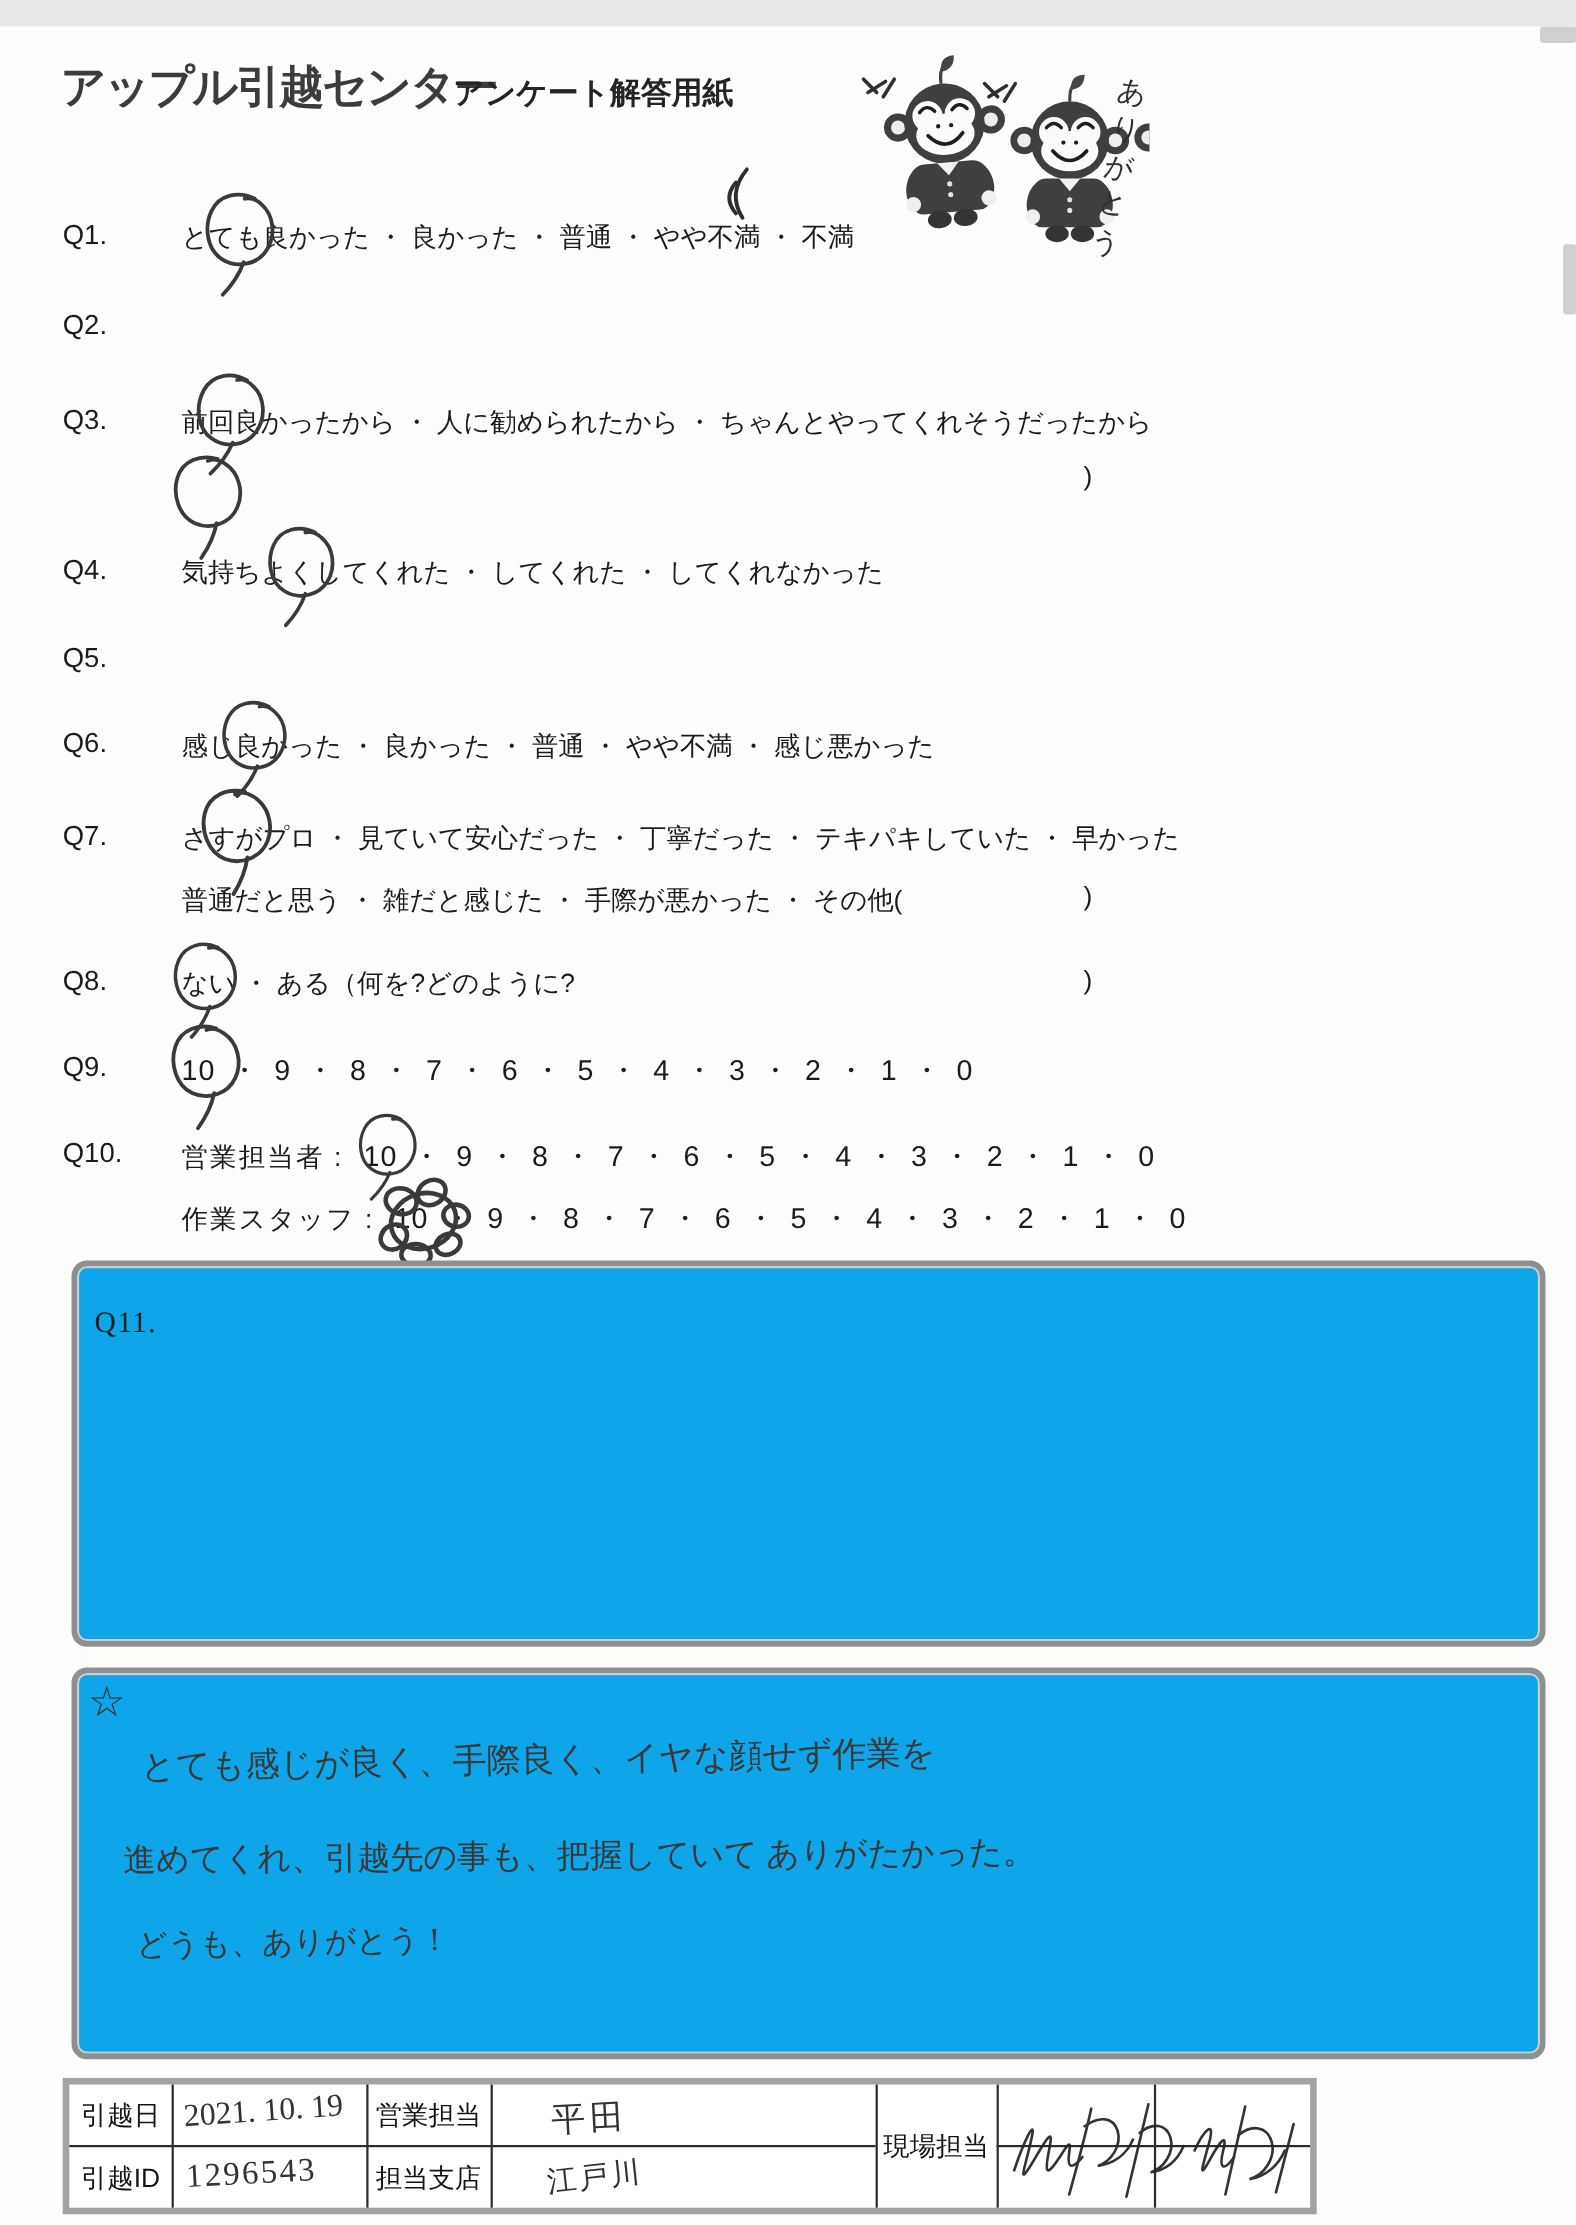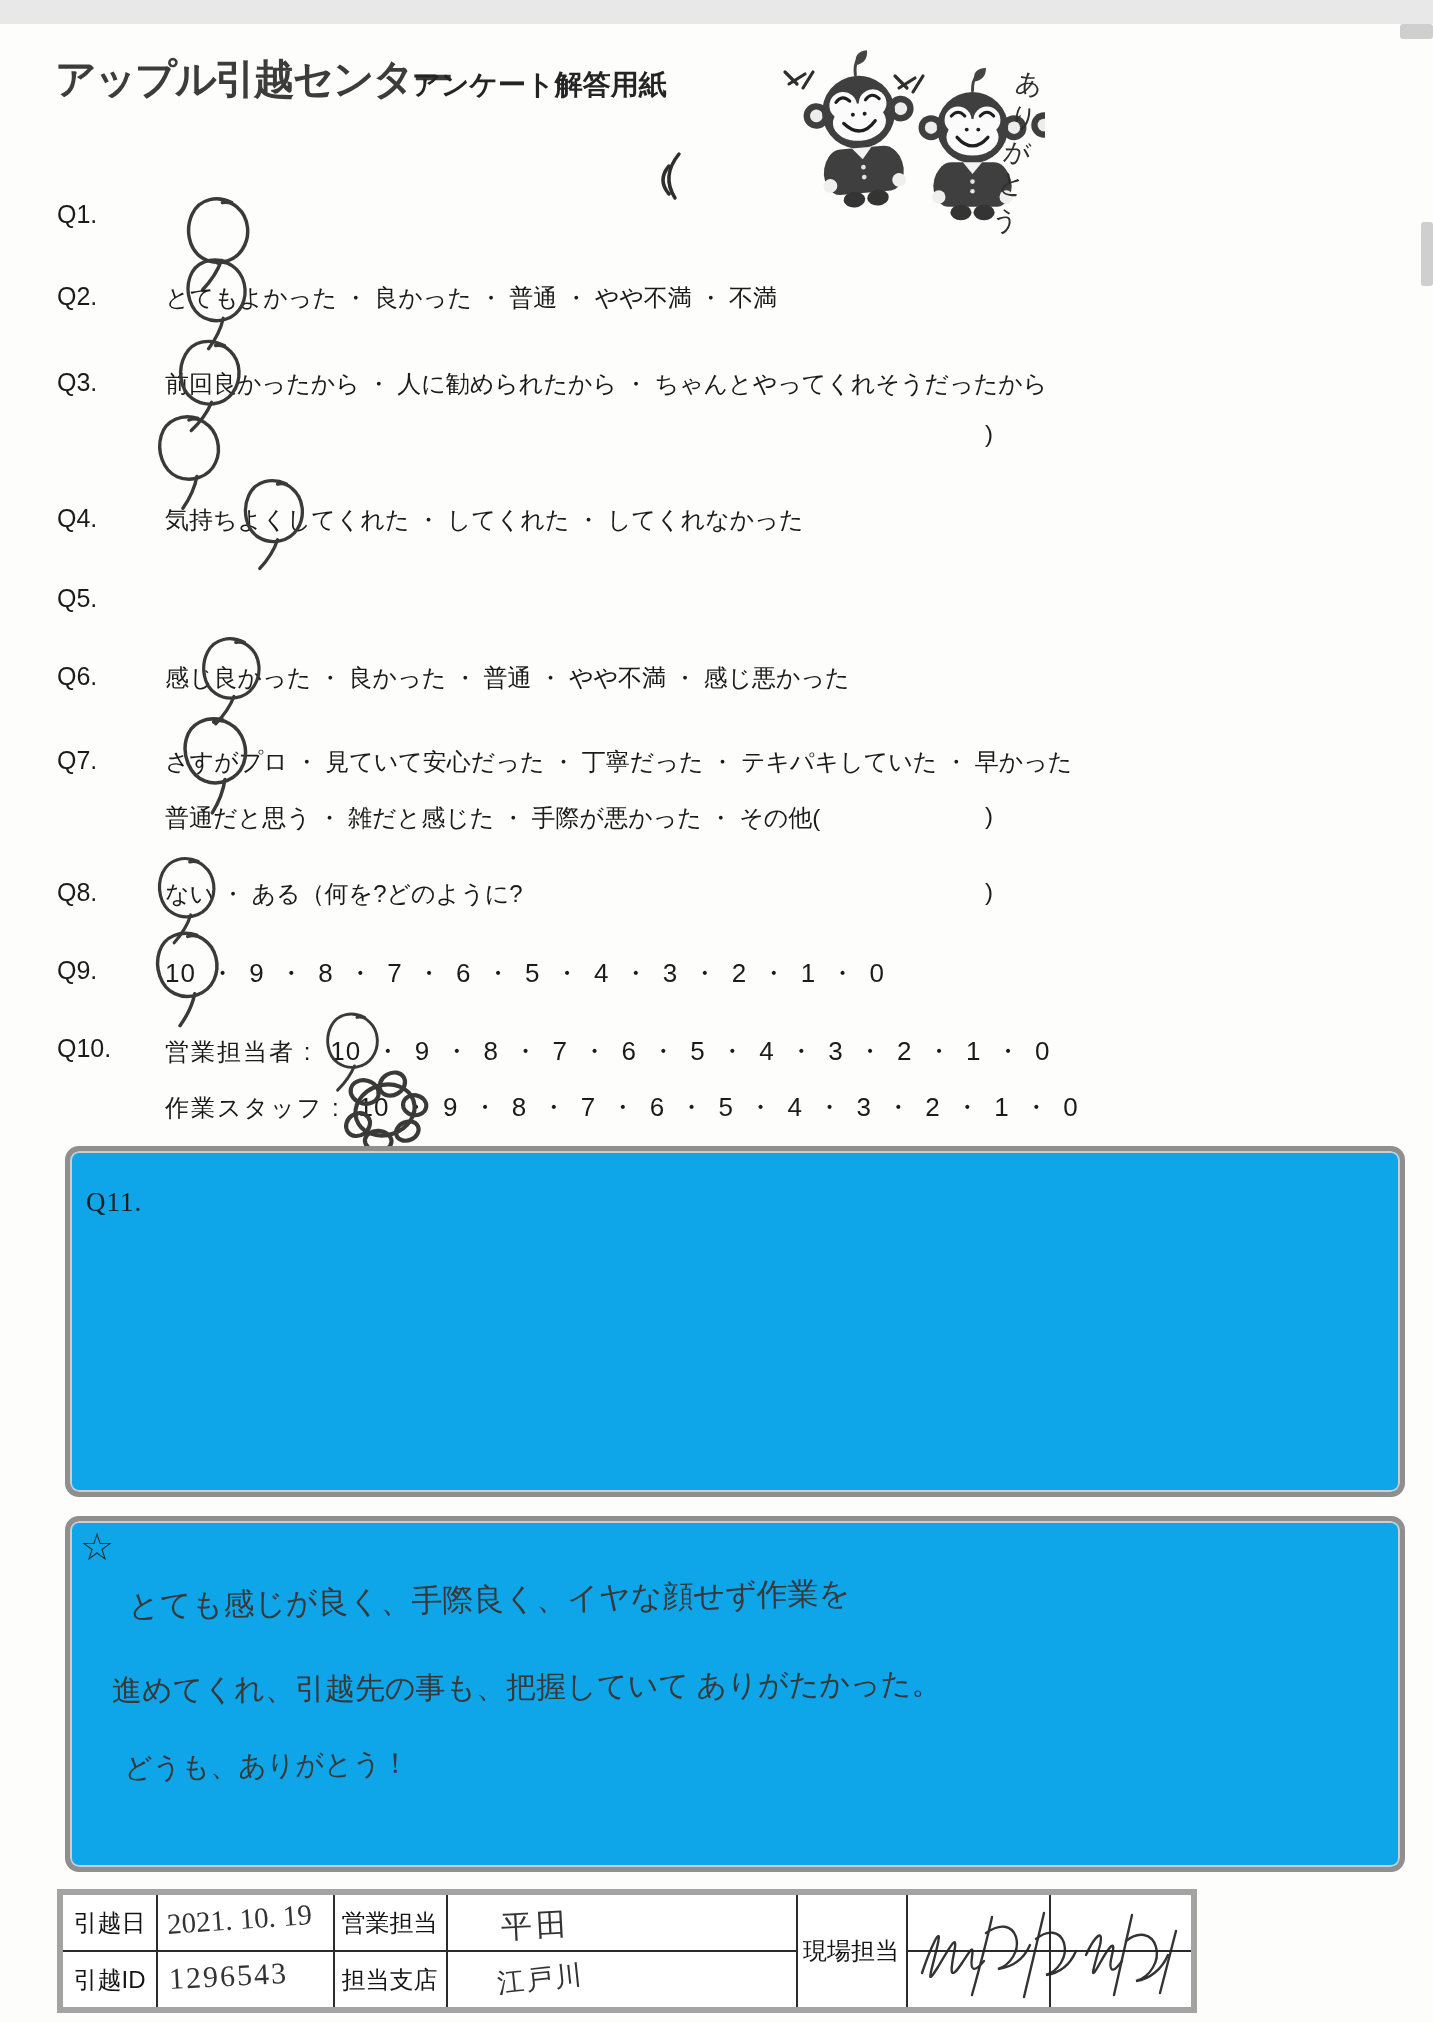--- a/index.html
+++ b/index.html
@@ -123,35 +123,28 @@
       </g>
     <g transform="translate(252,12) scale(0.92)">
         <use href="#monkey"></use>
       </g>
   </svg>
   <div class="thanks">ありがとう</div>
 
   <span class="qlabel" style="top:176px">Q1.</span>
   <span class="qtext" style="top:176px">
     <span class="opts">
+      <span>とても良かった ・ 良かった ・ 普通 ・ やや不満 ・ 不満</span>
       <svg class="hand-circle" style="left:14px;top:-28px;width:78px;height:100px;transform:rotate(4deg)">
           <use href="#hand-circle"></use>
         </svg>
     </span>
   </span>
 
   <span class="qlabel" style="top:258px">Q2.</span>
-  <span class="qtext" style="top:258px">
-    <span class="opts">
-      <span>とてもよかった ・ 良かった ・ 普通 ・ やや不満 ・ 不満</span>
-      <svg class="hand-circle" style="left:16px;top:-30px;width:74px;height:102px;transform:rotate(-3deg)">
-          <use href="#hand-circle"></use>
-        </svg>
-    </span>
-  </span>
 
   <span class="qlabel" style="top:344px">Q3.</span>
   <span class="qtext" style="top:344px">
     <span class="opts">
       <span>前回良かったから ・ 人に勧められたから ・ ちゃんとやってくれそうだったから</span>
       <svg class="hand-circle" style="left:6px;top:-32px;width:76px;height:100px;transform:rotate(7deg)">
           <use href="#hand-circle"></use>
         </svg>
     </span>
   </span>

